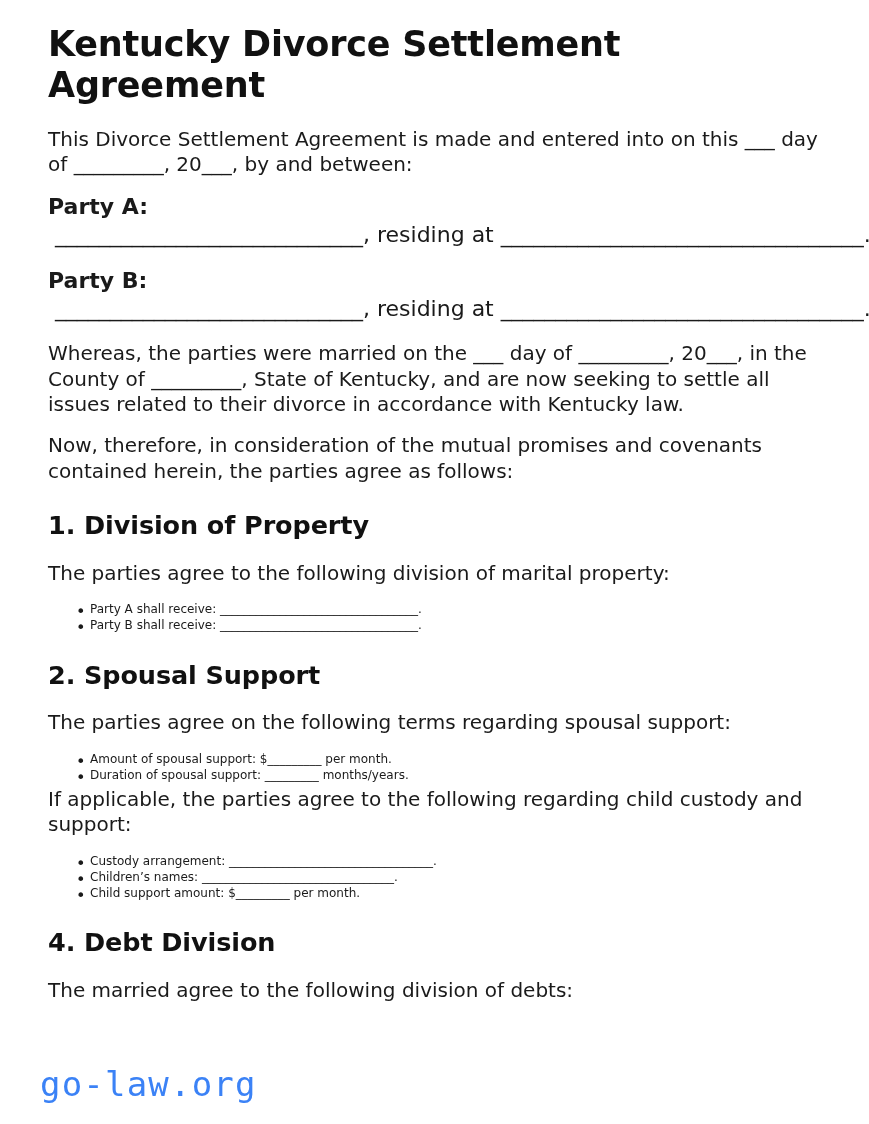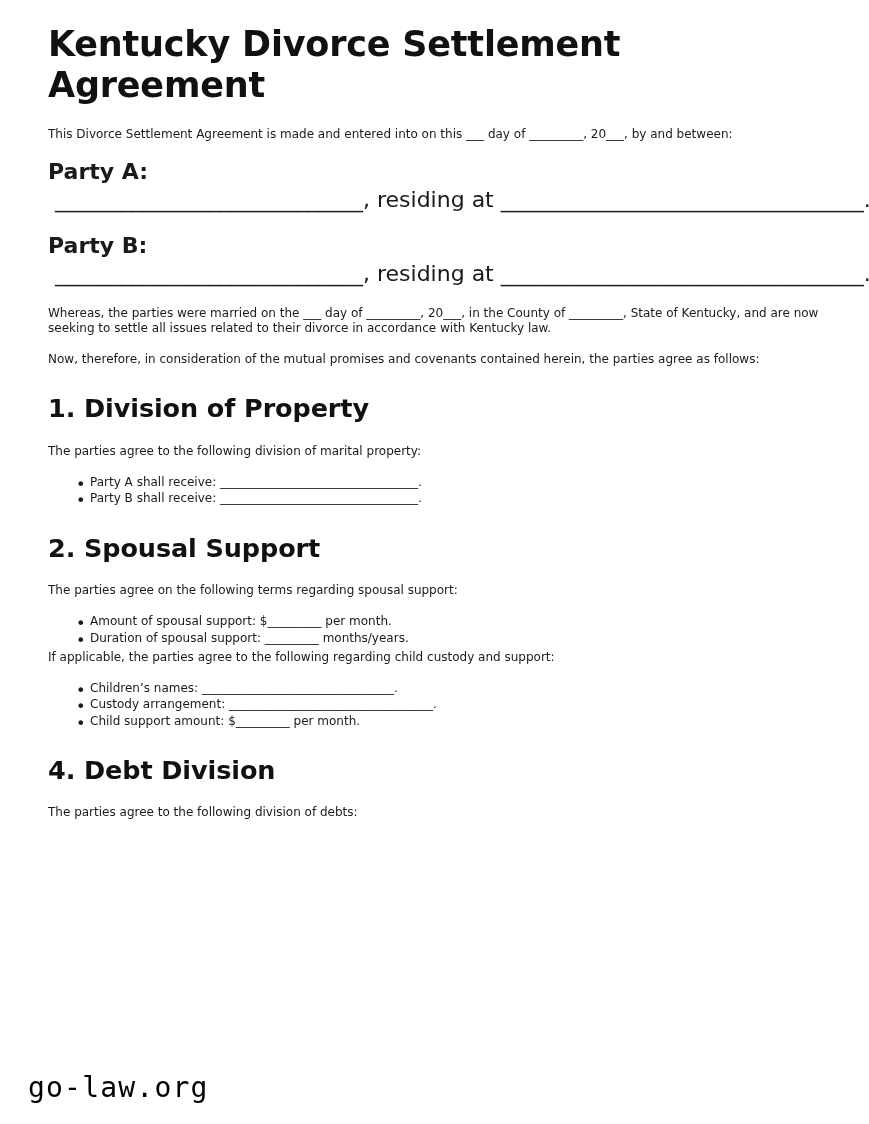--- a/index.html
+++ b/index.html
@@ -27,21 +27,21 @@
   .doc-title {
     font-size: 35px;
     font-weight: bold;
     line-height: 1.18;
     letter-spacing: -0.2px;
     margin: 0 0 20px 0;
     color: #111111;
     max-width: 640px;
   }
   p.para {
-    font-size: 12px;
+    font-size: 20px;
     line-height: 1.27;
     margin: 0 0 16px 0;
     color: #1a1a1a;
   }
   .party-line {
     font-size: 22px;
     line-height: 1.27;
     margin: 0 0 18px 0;
   }
   .party-label {
@@ -73,26 +73,26 @@
     left: 28px;
     top: 0;
     font-size: 16.2px;
     line-height: 1.27;
   }
   .blank {
     white-space: pre;
   }
   .watermark {
     position: absolute;
-    left: 28px;
+    left: 40px;
     bottom: 20px;
     font-family: "DejaVu Sans Mono", "Liberation Mono", monospace;
-    font-size: 28px;
+    font-size: 34px;
     letter-spacing: 1.2px;
-    color: #000000;
+    color: #3b82f6;
     font-weight: normal;
   }
   .sec-block { margin-bottom: 2px; }
 </style>
 </head>
 <body>
 
 <div class="page">
 
   <h1 class="doc-title">Kentucky Divorce Settlement Agreement</h1>
@@ -121,26 +121,26 @@
     <p class="para">The parties agree on the following terms regarding spousal support:</p>
     <ul class="bullets">
       <li>Amount of spousal support: $_________ per month.</li>
       <li>Duration of spousal support: _________ months/years.</li>
     </ul>
   </div>
 
   <div class="sec-block">
     <p class="para">If applicable, the parties agree to the following regarding child custody and support:</p>
     <ul class="bullets">
+      <li>Custody arrangement: __________________________________.</li>
       <li>Children’s names: ________________________________.</li>
-      <li>Custody arrangement: __________________________________.</li>
       <li>Child support amount: $_________ per month.</li>
     </ul>
   </div>
 
   <div class="sec-block">
     <h2 class="section-heading">4. Debt Division</h2>
-    <p class="para">The parties agree to the following division of debts:</p>
+    <p class="para">The married agree to the following division of debts:</p>
   </div>
 
   <div class="watermark">go-law.org</div>
 
 </div>
 
 </body></html>

